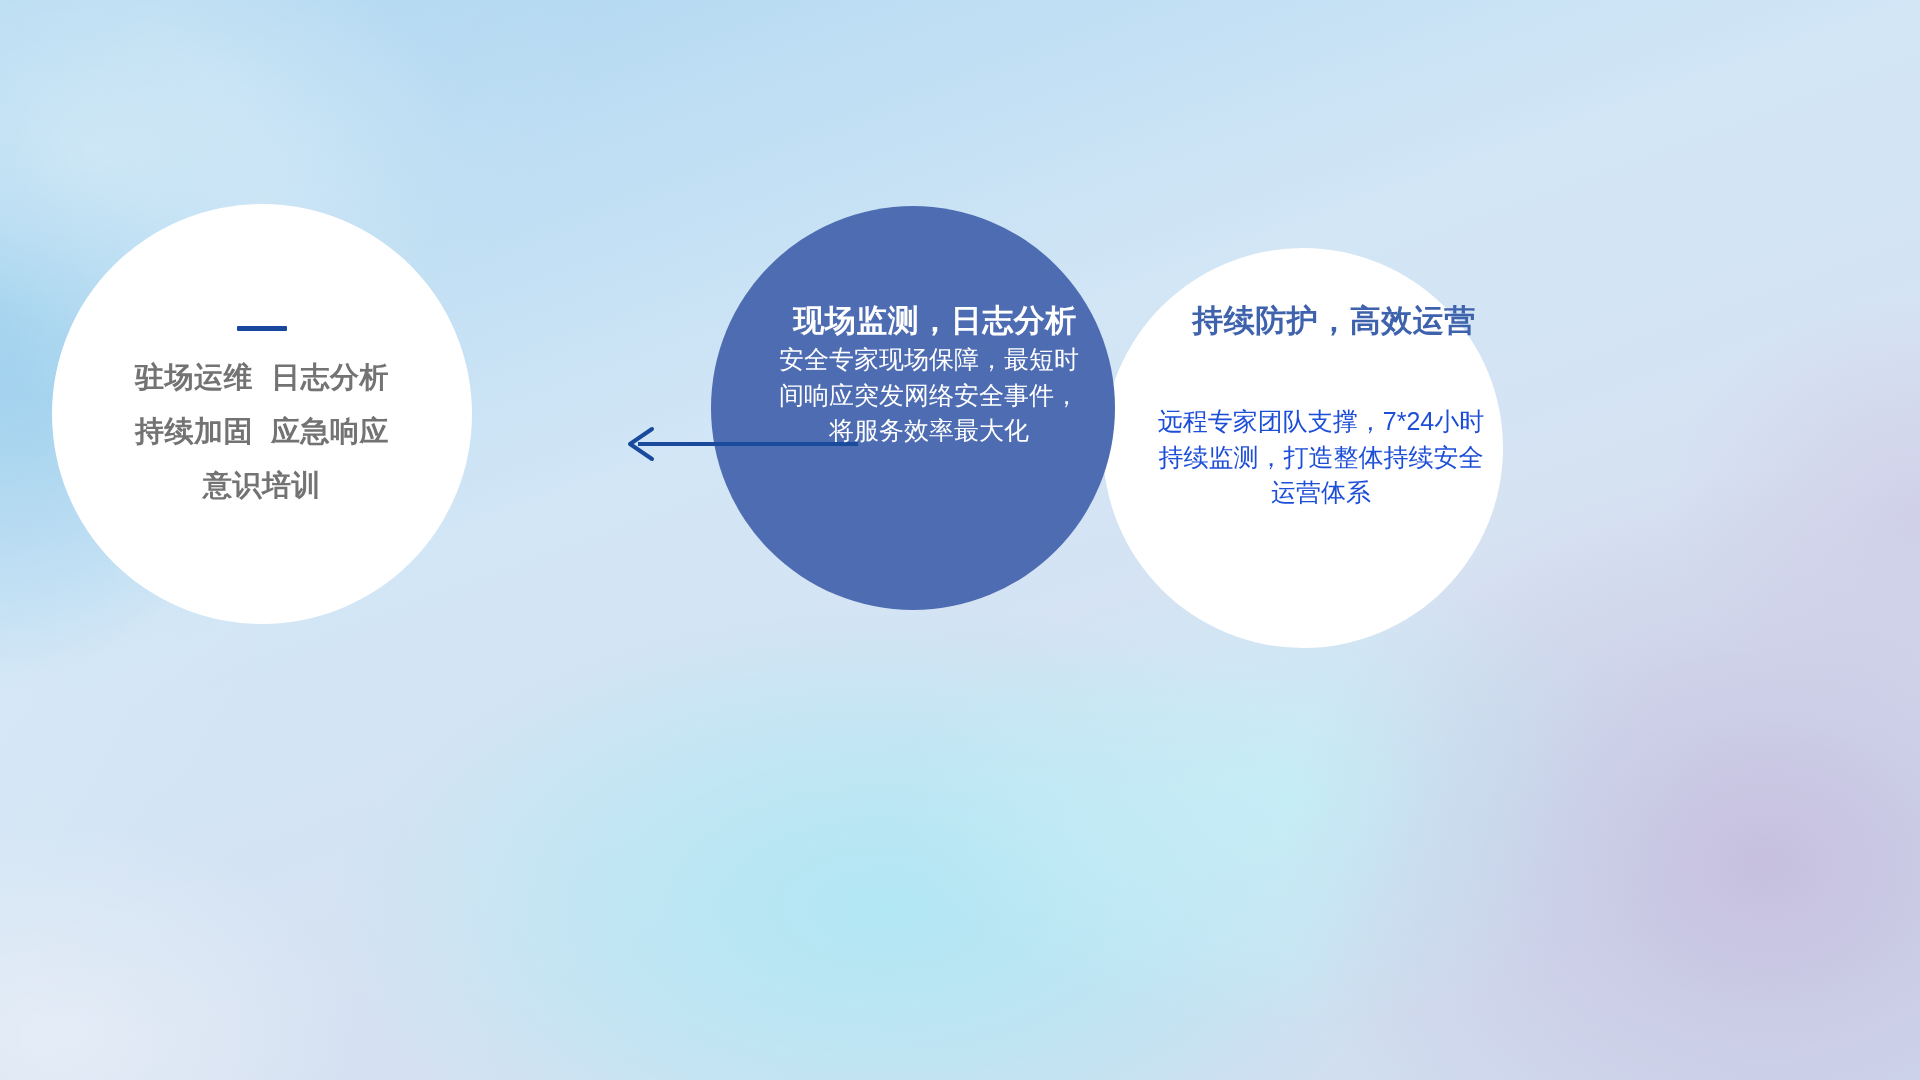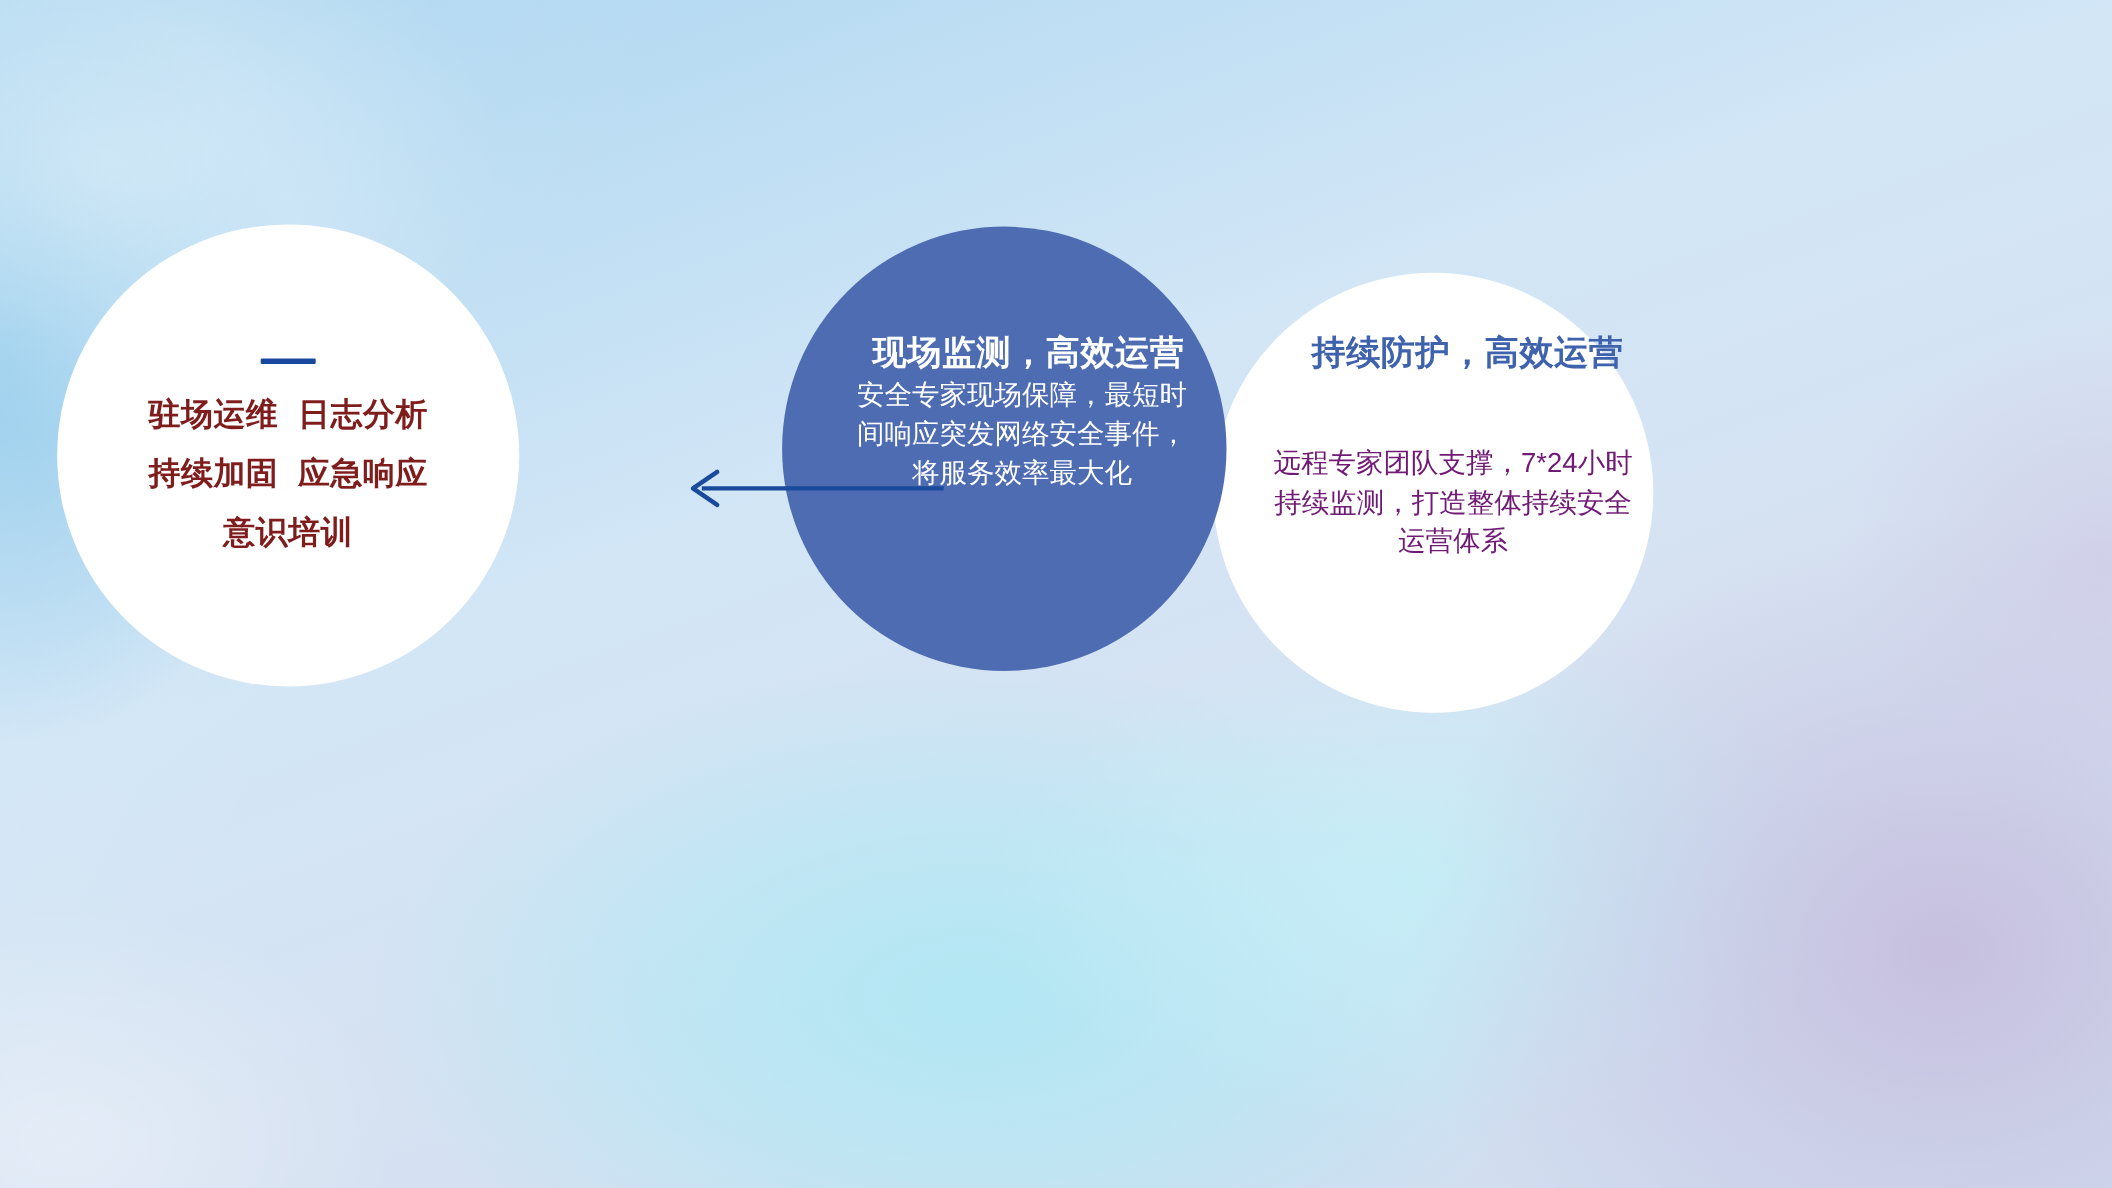--- a/index.html
+++ b/index.html
@@ -107,21 +107,21 @@
   .accent-bar {
     width: 50px;
     height: 5px;
     background: #18479e;
     border-radius: 1px;
     margin-top: 122px;
   }
   .left-lines {
     margin-top: 32px;
     text-align: center;
-    color: #7f1d1d;
+    color: #737373;
     font-weight: 700;
     font-size: 29px;
     line-height: 1.0;
   }
   .left-line {
     display: block;
     white-space: nowrap;
     letter-spacing: 0.5px;
     margin-bottom: 25px;
   }
@@ -178,21 +178,21 @@
     color: #3f62ad;
     font-weight: 700;
     font-size: 31px;
     letter-spacing: 0.5px;
     white-space: nowrap;
     transform: translateX(22px);
     margin-left: 18px;
   }
   .right-body {
     margin-top: 62px;
-    color: #701a75;
+    color: #1d4ed8;
     font-size: 25px;
     line-height: 1.42;
     text-align: center;
     width: 340px;
     transform: translateX(18px);
   }
 
   
   .arrow {
     position: absolute;
@@ -230,21 +230,21 @@
   <div class="left-content">
     <div class="accent-bar"></div>
     <div class="left-lines">
       <span class="left-line"><span>驻场运维</span><span class="gap-word"></span><span>日志分析</span></span>
       <span class="left-line"><span>持续加固</span><span class="gap-word"></span><span>应急响应</span></span>
       <span class="left-line"><span>意识培训</span></span>
     </div>
   </div>
 
   <div class="mid-content">
-    <div class="mid-title">现场监测，高效运营</div>
+    <div class="mid-title">现场监测，日志分析</div>
     <div class="mid-body">安全专家现场保障，最短时间响应突发网络安全事件，将服务效率最大化</div>
   </div>
 
   <div class="right-content">
     <div class="right-title">持续防护，高效运营</div>
     <div class="right-body">远程专家团队支撑，7*24小时持续监测，打造整体持续安全运营体系</div>
   </div>
 
 </div>
 

